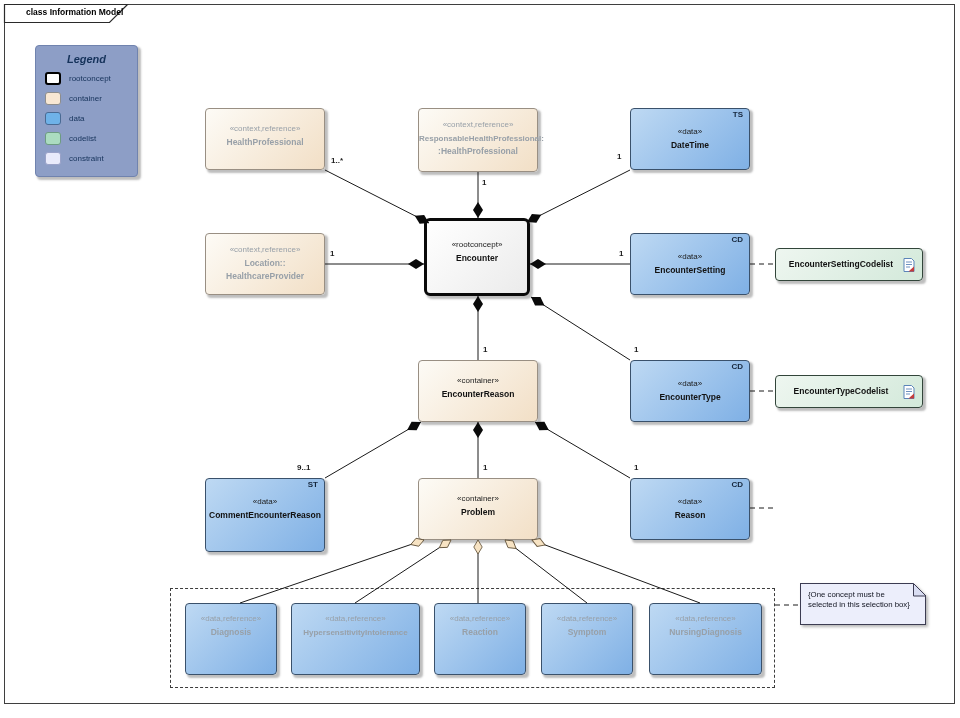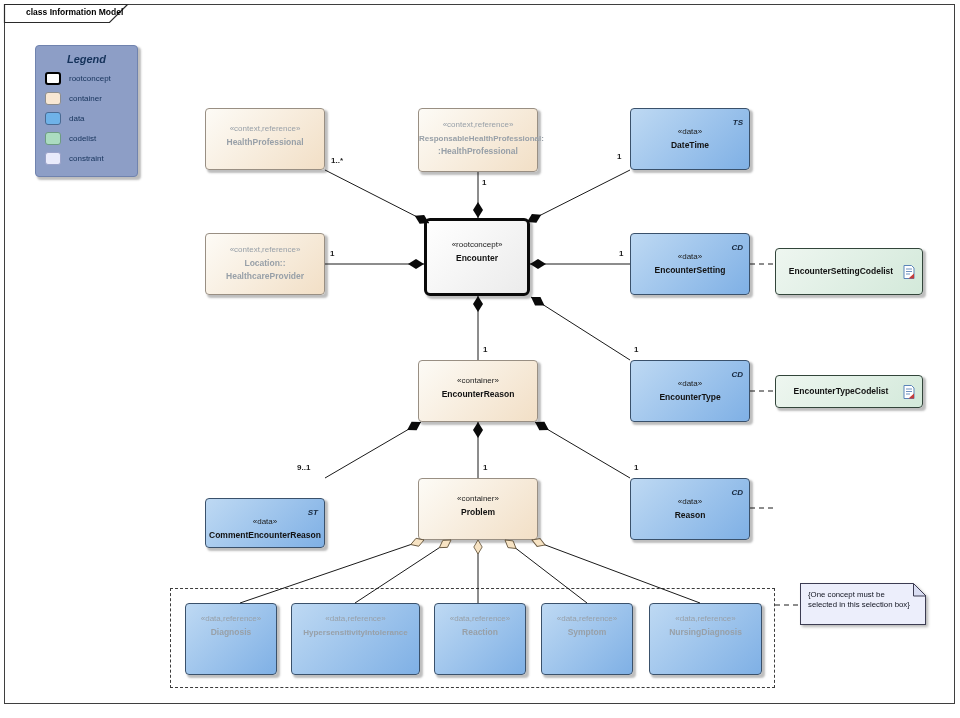--- a/index.html
+++ b/index.html
@@ -9,21 +9,21 @@
   }
   svg.layer { position:absolute; left:0; top:0; pointer-events:none; }
 
   
   .box {
     position:absolute; border-radius:4px; text-align:center; box-sizing:border-box;
     box-shadow:2.5px 2.5px 2px rgba(110,110,110,.45);
   }
   .box .stub { display:block; font-size:8px; color:#1c1c1c; line-height:13px; }
   .box .nm   { display:block; font-size:8.5px; font-weight:bold; color:#121212; line-height:13px; margin-top:1px; }
-  .box .tag  { position:absolute; top:9px; right:6px; font-size:8px; font-style:italic; font-weight:bold; color:#15263c; }
+  .box .tag  { position:absolute; top:1px; right:6px; font-size:8px; font-weight:bold; color:#15263c; }
 
   .box.data      { background:linear-gradient(135deg,#bed9f3 0%,#7fb0e5 100%); border:1px solid #3a516b; }
   .box.container { background:linear-gradient(135deg,#fdfbf6 0%,#f2dfc6 100%); border:1px solid #998f83; }
   .box.root      { background:linear-gradient(135deg,#ffffff 0%,#ebebeb 100%); border:3px solid #0a0a0a; border-radius:6px; }
   .box.codelist  { background:linear-gradient(135deg,#eef6f0 0%,#d3e9da 100%); border:1px solid #32453a;
                    display:flex; align-items:center; justify-content:center; }
   .box.codelist .nm { margin:0 16px 0 0; font-size:8.5px; }
   .box.ref .stub, .box.ref .nm { color:#98a0a8; }
   .pt13 { padding-top:13px; } .pt9 { padding-top:9px; } .pt17 { padding-top:17px; } .pt10 { padding-top:8px; }
 
@@ -127,21 +127,21 @@
     <span class="stub">«rootconcept»</span>
     <span class="nm">Encounter</span>
   </div>
 
   <div class="box data" style="left:630px;top:233px;width:120px;height:62px;padding-top:16px;">
     <span class="tag">CD</span>
     <span class="stub">«data»</span>
     <span class="nm">EncounterSetting</span>
   </div>
 
-  <div class="box codelist" style="left:775px;top:248px;width:148px;height:47px;">
+  <div class="box codelist" style="left:775px;top:248px;width:148px;height:33px;">
     <span class="nm">EncounterSettingCodelist</span>
     <svg class="doc-icon" width="12" height="14" viewBox="0 0 12 14">
       <path d="M1,0.5 H8.5 L11,3 V13.5 H1 Z" fill="#ffffff" stroke="#5b84b8" stroke-width="1"></path>
       <line x1="3" y1="4" x2="9" y2="4" stroke="#5b84b8" stroke-width="0.9"></line>
       <line x1="3" y1="6.5" x2="9" y2="6.5" stroke="#5b84b8" stroke-width="0.9"></line>
       <line x1="3" y1="9" x2="7" y2="9" stroke="#5b84b8" stroke-width="0.9"></line>
       <path d="M5.5,13.5 L11,13.5 L11,8.5 Z" fill="#c43b3b"></path>
     </svg>
   </div>
 
@@ -160,21 +160,21 @@
     <span class="nm">EncounterTypeCodelist</span>
     <svg class="doc-icon" width="12" height="14" viewBox="0 0 12 14">
       <path d="M1,0.5 H8.5 L11,3 V13.5 H1 Z" fill="#ffffff" stroke="#5b84b8" stroke-width="1"></path>
       <line x1="3" y1="4" x2="9" y2="4" stroke="#5b84b8" stroke-width="0.9"></line>
       <line x1="3" y1="6.5" x2="9" y2="6.5" stroke="#5b84b8" stroke-width="0.9"></line>
       <line x1="3" y1="9" x2="7" y2="9" stroke="#5b84b8" stroke-width="0.9"></line>
       <path d="M5.5,13.5 L11,13.5 L11,8.5 Z" fill="#c43b3b"></path>
     </svg>
   </div>
 
-  <div class="box data" style="left:205px;top:478px;width:120px;height:50px;padding-top:16px;margin-top:20px;">
+  <div class="box data" style="left:205px;top:478px;width:120px;height:74px;padding-top:16px;">
     <span class="tag">ST</span>
     <span class="stub">«data»</span>
     <span class="nm">CommentEncounterReason</span>
   </div>
 
   <div class="box container pt13" style="left:418px;top:478px;width:120px;height:62px;">
     <span class="stub">«container»</span>
     <span class="nm">Problem</span>
   </div>
 

